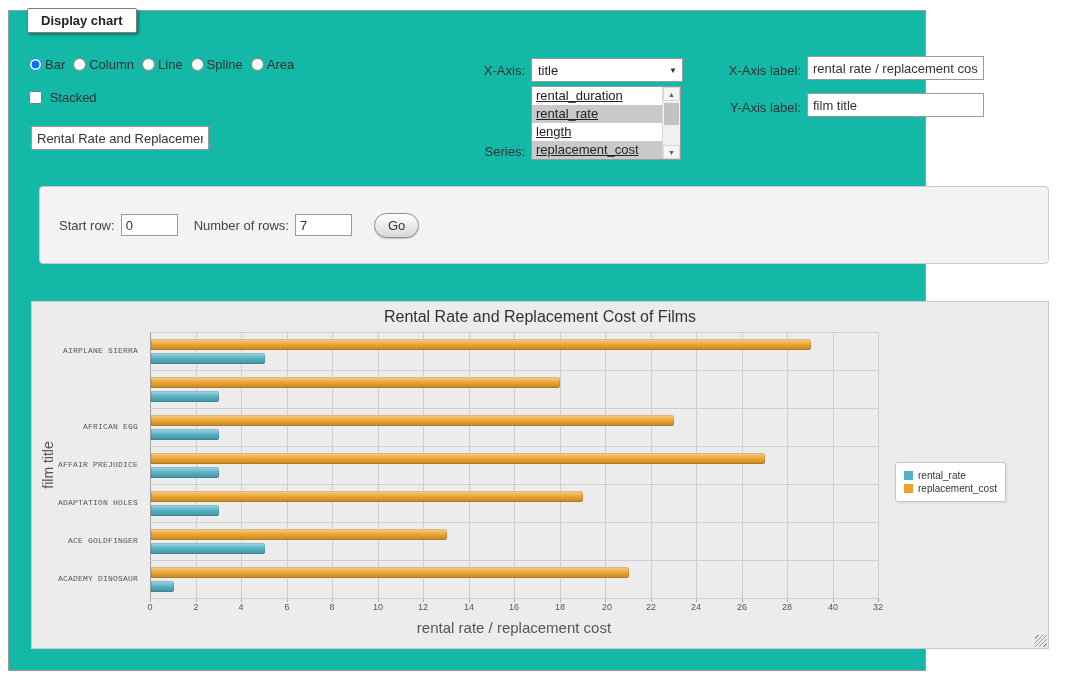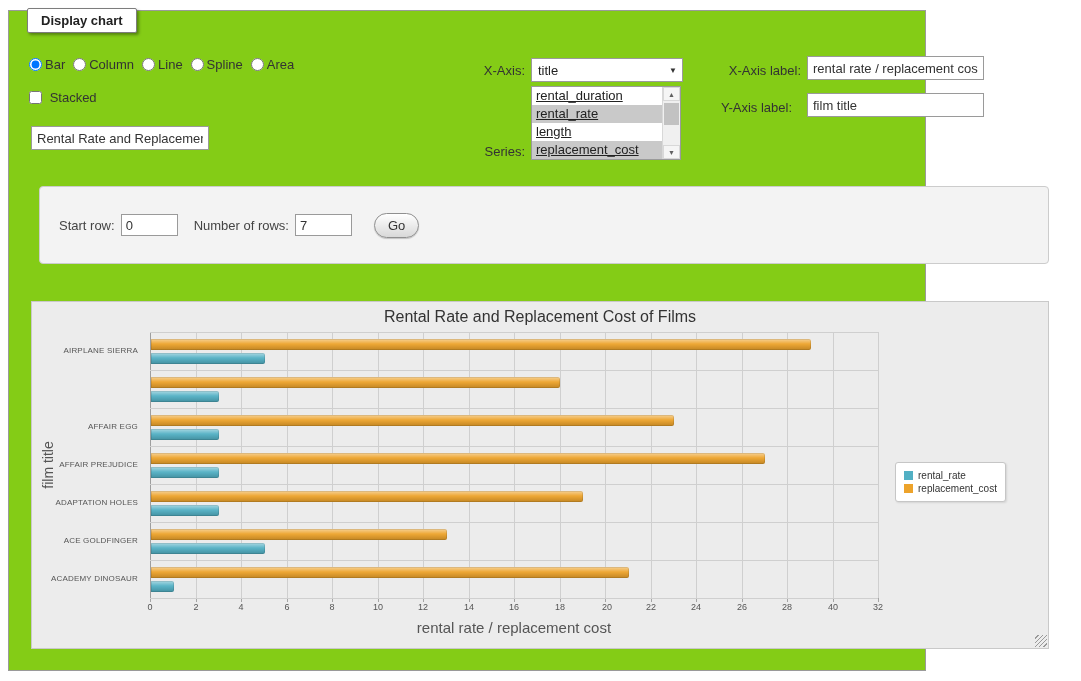--- a/index.html
+++ b/index.html
@@ -1,41 +1,41 @@
 <!DOCTYPE html>
 <html><head>
 <meta charset="utf-8">
 <style>
   html,body { margin:0; padding:0; background:#fff; }
   body { font-family:"Liberation Sans", sans-serif; }
   .page { position:relative; width:1081px; height:681px; background:#fff; overflow:hidden; }
 
   .fieldset { position:absolute; left:8px; top:10px; width:918px; height:661px;
-              border:1px solid #9a9a9a; box-sizing:border-box; background:#84cc16; }
+              border:1px solid #9a9a9a; box-sizing:border-box; background:#14b8a6; }
 
   .legend { position:absolute; left:18px; top:-3px; background:#fff; border:1px solid #7d7d7d;
             border-radius:2px; padding:4px 13px; font-size:13px; font-weight:bold; color:#222;
             box-shadow:2px 2px 3px rgba(0,0,0,0.35); z-index:5; }
 
   .radio-row { position:absolute; left:20px; top:46px; font-size:13px; color:#333; }
   .radio-row label { margin-right:8px; cursor:default; }
   .radio-row input { margin:0 3px 0 0; vertical-align:-2px; }
 
   .stacked-row { position:absolute; left:20px; top:79px; font-size:13px; color:#333; }
   .stacked-row input { margin:0 4px 0 0; vertical-align:-2px; }
 
   .title-input { position:absolute; left:22px; top:115px; width:178px; height:24px;
                  border:1px solid #9a9a9a; font-size:13px; padding:1px 5px; color:#333;
                  box-sizing:border-box; font-family:inherit; }
 
   .lbl { position:absolute; font-size:13px; color:#333; }
   .xaxis-lbl  { left:440px; top:52px;  width:76px; text-align:right; }
   .series-lbl { left:440px; top:133px; width:76px; text-align:right; }
   .xlabel-lbl { left:712px; top:52px;  width:80px; text-align:right; }
-  .ylabel-lbl { left:712px; top:89px;  width:80px; }
+  .ylabel-lbl { left:712px; top:89px;  width:80px; text-align:right; }
 
   .select-box { position:absolute; left:522px; top:47px; width:152px; height:24px;
                 border:1px solid #9a9a9a; background:#fff; box-sizing:border-box; font-size:13px; }
   .select-text { position:absolute; left:6px; top:4px; color:#222; }
   .select-arrow { position:absolute; right:5px; top:7px; font-size:8px; color:#333; }
 
   .listbox { position:absolute; left:522px; top:75px; width:150px; height:74px;
              border:1px solid #9a9a9a; background:#fff; box-sizing:border-box; }
   .listbox-items { position:absolute; left:0; top:0; right:17px; bottom:0; overflow:hidden; font-size:13px; }
   .listbox-item { height:18px; line-height:18px; padding:0 4px; white-space:nowrap; color:#222;text-decoration:underline; }
@@ -62,21 +62,21 @@
   .go-btn { margin-left:22px; padding:4px 13px; font-size:13px; color:#333;
             background:linear-gradient(#ffffff,#d8d8d8); border:1px solid #8f8f8f; border-radius:14px;
             box-shadow:0 1px 1px rgba(0,0,0,0.2); font-family:inherit; cursor:pointer; }
 
   .chart-panel { position:absolute; left:22px; top:290px; width:1018px; height:348px;
                  background:#ececec; border:1px solid #c9c9c9; box-sizing:border-box; }
   .chart-title { position:absolute; left:0; right:0; top:6px; text-align:center; font-size:16px; color:#333; }
   .y-axis-title { position:absolute; left:-117px; top:155px; width:266px; text-align:center;
                   transform:rotate(-90deg); transform-origin:center; font-size:14px; color:#555; }
   .cat-labels { position:absolute; left:0; top:30px; width:112px; height:266px; }
-  .cat-label { position:absolute; left:0; right:6px; text-align:right; font-size:8px; color:#555; letter-spacing:0.2px; }
+  .cat-label { position:absolute; left:0; right:6px; text-align:right; font-size:8px; color:#555; letter-spacing:0.2px;font-family:Liberation Mono, monospace; }
 
   .plot { position:absolute; left:118px; top:30px; width:728px; height:266px; }
   .vgrid { position:absolute; top:0; bottom:0; width:1px; background:#cfcfcf; }
   .vgrid.axis { background:#9e9e9e; }
   .hgrid { position:absolute; left:0; right:0; height:1px; background:#cfcfcf; }
   .tickmark { position:absolute; top:266px; width:1px; height:4px; background:#a5a5a5; }
   .bar { position:absolute; left:1px; height:11px; border-radius:0 2px 2px 0;
          background-image:linear-gradient(rgba(255,255,255,0.5), rgba(255,255,255,0.05) 45%, rgba(0,0,0,0.18));
          box-shadow:inset 0 0 0 1px rgba(0,0,0,0.10); }
 
@@ -145,21 +145,21 @@
       <span class="lbl2 lbl2b">Number of rows:</span>
       <input class="small-input" value="7" style="">
       <button class="go-btn">Go</button>
     </div>
 
     <div class="chart-panel">
       <div class="chart-title">Rental Rate and Replacement Cost of Films</div>
       <div class="y-axis-title">film title</div>
       <div class="cat-labels" id="cat-labels">
           <div class="cat-label" style="top: 0px; height: 38px; line-height: 38px;">AIRPLANE SIERRA</div>
-          <div class="cat-label" style="top: 76px; height: 38px; line-height: 38px;">AFFAIR EGG</div>
+          <div class="cat-label" style="top: 76px; height: 38px; line-height: 38px;">AFRICAN EGG</div>
           <div class="cat-label" style="top: 152px; height: 38px; line-height: 38px;">ADAPTATION HOLES</div>
           <div class="cat-label" style="top: 114px; height: 38px; line-height: 38px;">AFFAIR PREJUDICE</div>
           <div class="cat-label" style="top: 190px; height: 38px; line-height: 38px;">ACE GOLDFINGER</div>
           <div class="cat-label" style="top: 228px; height: 38px; line-height: 38px;">ACADEMY DINOSAUR</div>
         </div>
       <div class="plot" id="plot">
           <div class="vgrid axis" style="left: 0px;"></div>
           <div class="tickmark" style="left: 0px;"></div>
           <div class="vgrid" style="left: 46px;"></div>
           <div class="tickmark" style="left: 46px;"></div>

